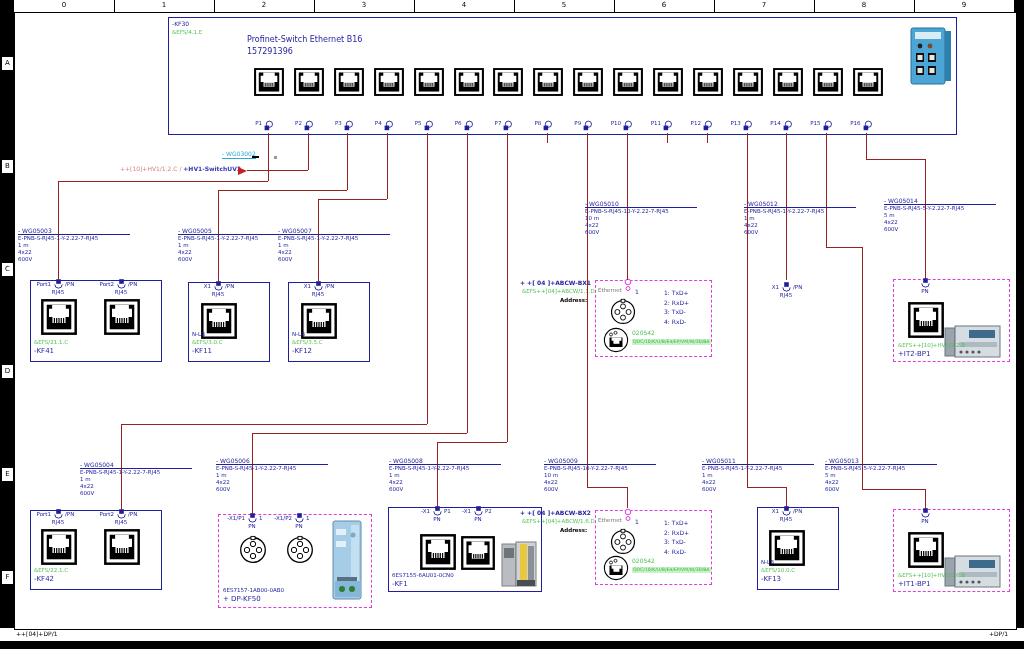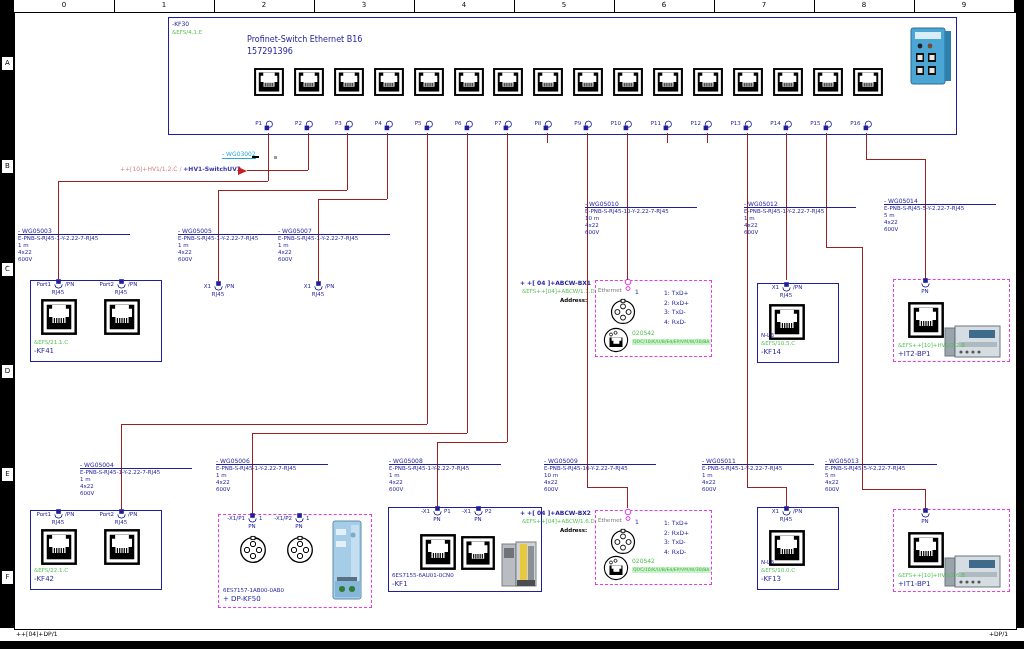--- a/index.html
+++ b/index.html
@@ -425,39 +425,56 @@
             <line x1="9.6" y1="11.6" x2="9.6" y2="14.6"></line>
             <line x1="11" y1="11.6" x2="11" y2="14.6"></line>
             <line x1="12.4" y1="11.6" x2="12.4" y2="14.6"></line>
             <line x1="13.8" y1="11.6" x2="13.8" y2="14.6"></line>
           </g>
         </svg></div>
     <div class="abs t5 grn" style="left:3px;top:56px;">&amp;EFS/22.1.C</div>
     <div class="abs t7 navy" style="left:3px;top:64px;">-KF42</div>
   </div>
 
-
-
-  <div class="blk" style="left:757px;top:283px;width:80px;height:78px;">
-    <div class="rj45 abs" style="left:11px;top:20px;width:36px;height:36px;"><svg width="100%" height="100%" viewBox="0 0 22 22" preserveAspectRatio="none">
+  <div class="blk" style="left:188px;top:282px;width:80px;height:78px;">
+    <div class="rj45 abs" style="left:12px;top:20px;width:36px;height:36px;"><svg width="100%" height="100%" viewBox="0 0 22 22" preserveAspectRatio="none">
           <rect x="0.8" y="0.8" width="20.4" height="20.4" fill="#fff" stroke="#000" stroke-width="1.5"></rect>
           <rect x="3.5" y="3.5" width="15" height="15" fill="#000"></rect>
           <path d="M6.8 3.6 h8.4 v2.4 h1.9 v5 h-2.1 v3.7 h-8 v-3.7 h-2.1 v-5 h1.9 z" fill="#fff"></path>
           <g stroke="#000" stroke-width="0.75">
             <line x1="8.2" y1="11.6" x2="8.2" y2="14.6"></line>
             <line x1="9.6" y1="11.6" x2="9.6" y2="14.6"></line>
             <line x1="11" y1="11.6" x2="11" y2="14.6"></line>
             <line x1="12.4" y1="11.6" x2="12.4" y2="14.6"></line>
             <line x1="13.8" y1="11.6" x2="13.8" y2="14.6"></line>
           </g>
         </svg></div>
     <div class="abs t5 navy" style="left:3px;top:48px;">N-LB</div>
-    <div class="abs t5 grn" style="left:3px;top:56px;">&amp;EFS/10.5.C</div>
-    <div class="abs t7 navy" style="left:3px;top:64px;">-KF14</div>
-  </div>
+    <div class="abs t5 grn" style="left:3px;top:56px;">&amp;EFS/3.0.C</div>
+    <div class="abs t7 navy" style="left:3px;top:64px;">-KF11</div>
+  </div>
+
+  <div class="blk" style="left:288px;top:282px;width:80px;height:78px;">
+    <div class="rj45 abs" style="left:12px;top:20px;width:36px;height:36px;"><svg width="100%" height="100%" viewBox="0 0 22 22" preserveAspectRatio="none">
+          <rect x="0.8" y="0.8" width="20.4" height="20.4" fill="#fff" stroke="#000" stroke-width="1.5"></rect>
+          <rect x="3.5" y="3.5" width="15" height="15" fill="#000"></rect>
+          <path d="M6.8 3.6 h8.4 v2.4 h1.9 v5 h-2.1 v3.7 h-8 v-3.7 h-2.1 v-5 h1.9 z" fill="#fff"></path>
+          <g stroke="#000" stroke-width="0.75">
+            <line x1="8.2" y1="11.6" x2="8.2" y2="14.6"></line>
+            <line x1="9.6" y1="11.6" x2="9.6" y2="14.6"></line>
+            <line x1="11" y1="11.6" x2="11" y2="14.6"></line>
+            <line x1="12.4" y1="11.6" x2="12.4" y2="14.6"></line>
+            <line x1="13.8" y1="11.6" x2="13.8" y2="14.6"></line>
+          </g>
+        </svg></div>
+    <div class="abs t5 navy" style="left:3px;top:48px;">N-LB</div>
+    <div class="abs t5 grn" style="left:3px;top:56px;">&amp;EFS/3.5.C</div>
+    <div class="abs t7 navy" style="left:3px;top:64px;">-KF12</div>
+  </div>
+
 
   <div class="blk" style="left:757px;top:507px;width:80px;height:81px;">
     <div class="rj45 abs" style="left:11px;top:22px;width:36px;height:36px;"><svg width="100%" height="100%" viewBox="0 0 22 22" preserveAspectRatio="none">
           <rect x="0.8" y="0.8" width="20.4" height="20.4" fill="#fff" stroke="#000" stroke-width="1.5"></rect>
           <rect x="3.5" y="3.5" width="15" height="15" fill="#000"></rect>
           <path d="M6.8 3.6 h8.4 v2.4 h1.9 v5 h-2.1 v3.7 h-8 v-3.7 h-2.1 v-5 h1.9 z" fill="#fff"></path>
           <g stroke="#000" stroke-width="0.75">
             <line x1="8.2" y1="11.6" x2="8.2" y2="14.6"></line>
             <line x1="9.6" y1="11.6" x2="9.6" y2="14.6"></line>
             <line x1="11" y1="11.6" x2="11" y2="14.6"></line>

